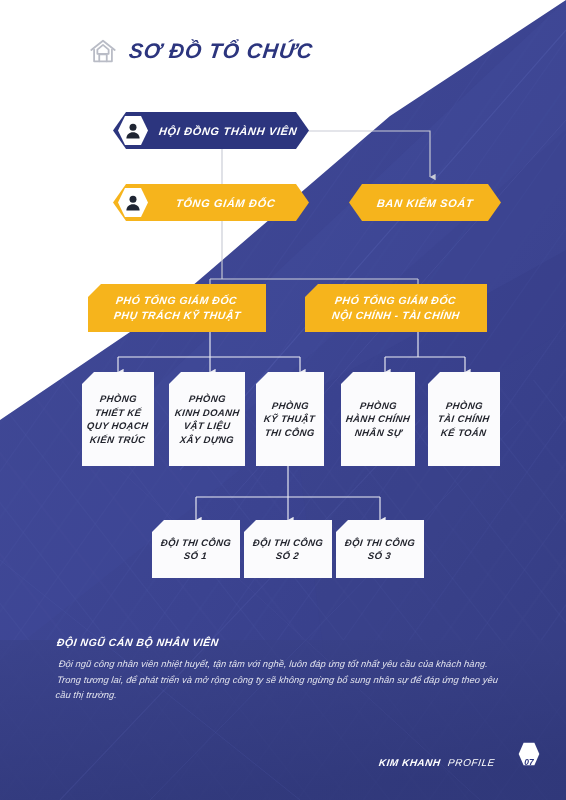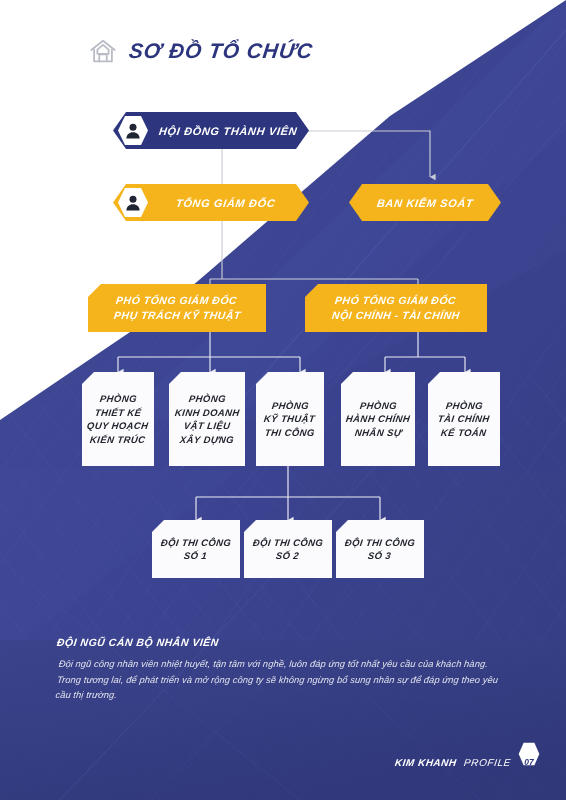--- a/index.html
+++ b/index.html
@@ -92,21 +92,21 @@
     letter-spacing:.1px;font-style:italic;transform:skewX(-6deg);
     margin:0;text-align:left;
   }
 
   .footer{
     position:absolute;right:26px;top:742px;
     display:flex;align-items:center;gap:7px;z-index:40;
   }
   .f-brand{font-size:10px;font-weight:bold;color:#ffffff;letter-spacing:.5px;font-style:italic;transform:skewX(-7deg);}
   .f-profile{font-size:10px;color:#ffffff;letter-spacing:.6px;font-style:italic;transform:skewX(-7deg);font-weight:normal;}
-  .f-badge{position:relative;width:22px;height:40px;}
+  .f-badge{position:relative;width:22px;height:40px;margin-left:16px;}
   .f-num{
     position:absolute;inset:0;display:flex;align-items:center;justify-content:center;
     font-size:8.5px;font-weight:bold;color:#2c357e;font-style:italic;
   }
 </style>
 </head>
 <body>
 
 <div id="page">
 

